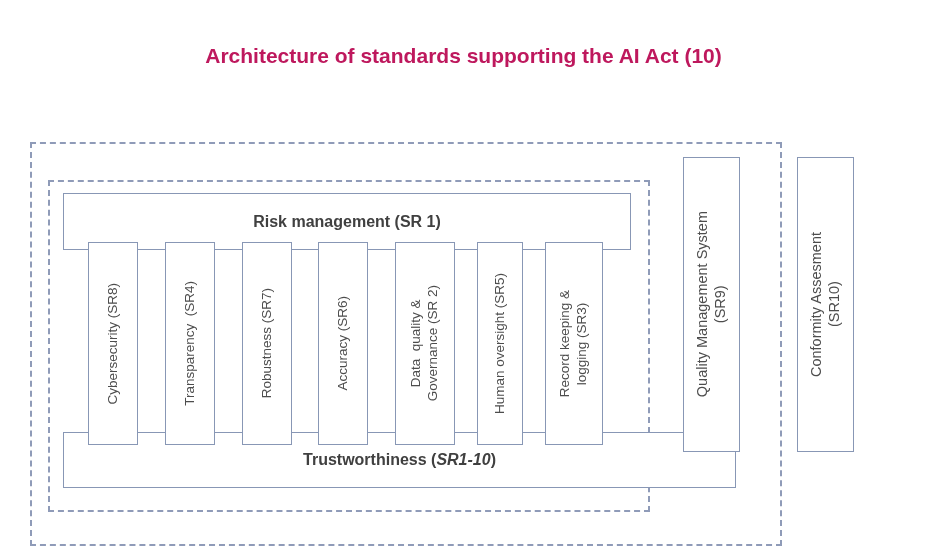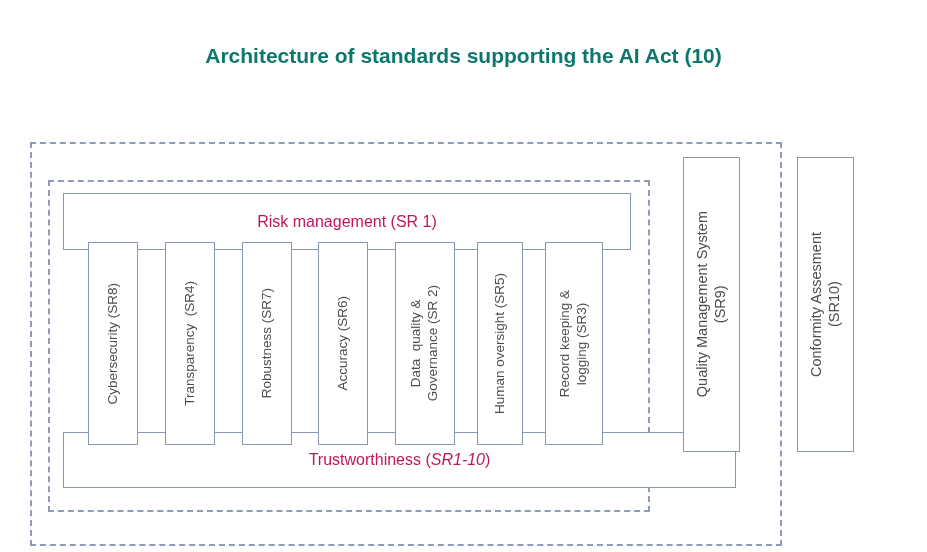--- a/index.html
+++ b/index.html
@@ -16,21 +16,21 @@
   }
 
   #page-title {
     position: absolute;
     left: 0;
     top: 44px;
     width: 927px;
     text-align: center;
     font-size: 21px;
     font-weight: bold;
-    color: #0f766e;
+    color: #be185d;
     letter-spacing: 0px;
   }
 
   
   .dashed-frame {
     position: absolute;
     border: 2px dashed #8f9bb8;
     box-sizing: border-box;
     background: transparent;
   }
@@ -46,21 +46,22 @@
     width: 602px;
     height: 332px;
   }
 
   
   .solid-box {
     position: absolute;
     border: 1.5px solid #8897b5;
     box-sizing: border-box;
     background: #ffffff;
-    color: #be185d;
+    color: #404040;
+    font-weight: bold;
   }
 
   #risk-management-box {
     left: 63px;
     top: 193px;
     width: 568px;
     height: 57px;
     display: flex;
     align-items: center;
     justify-content: center;

